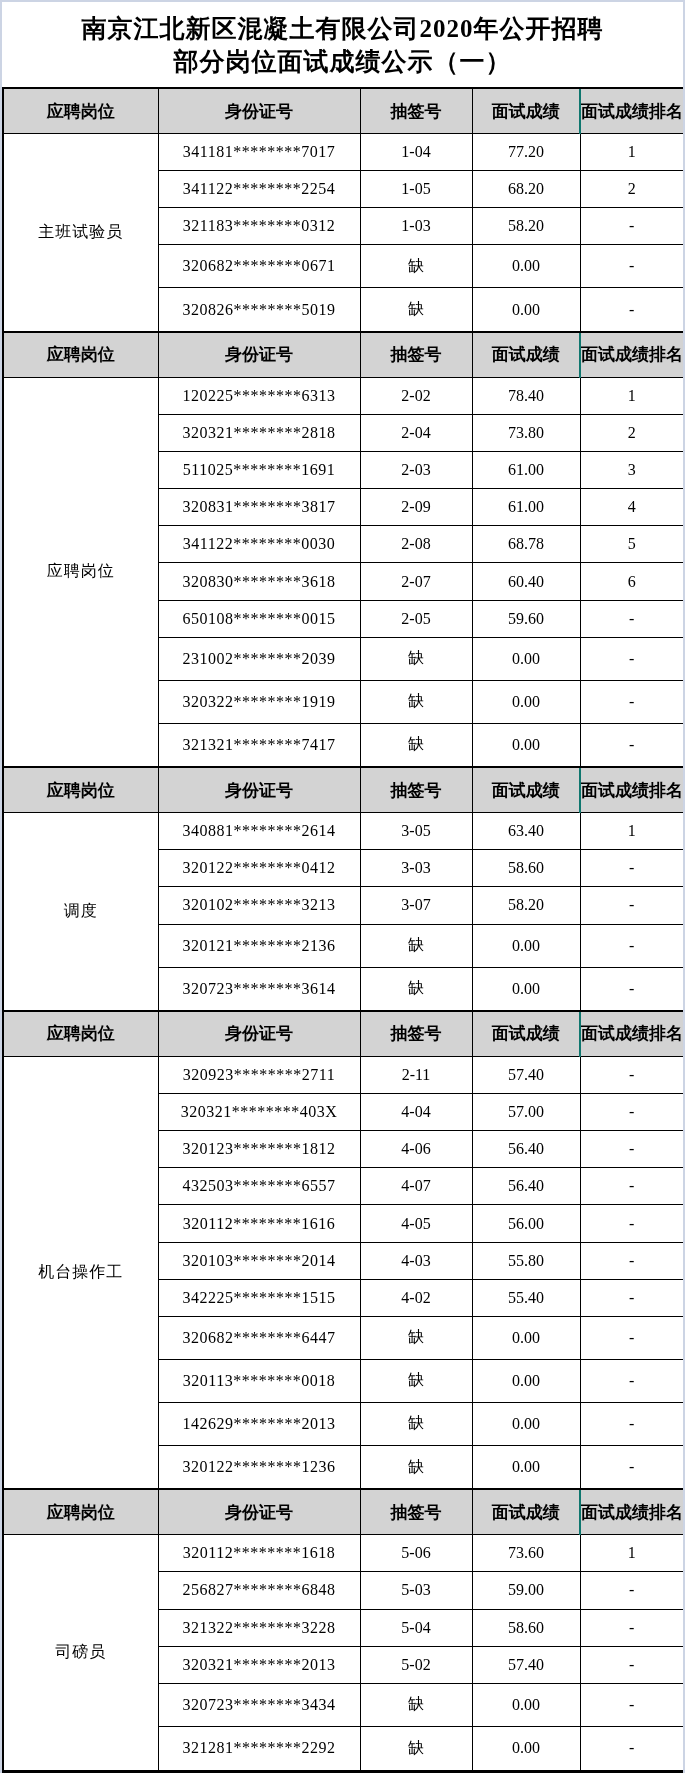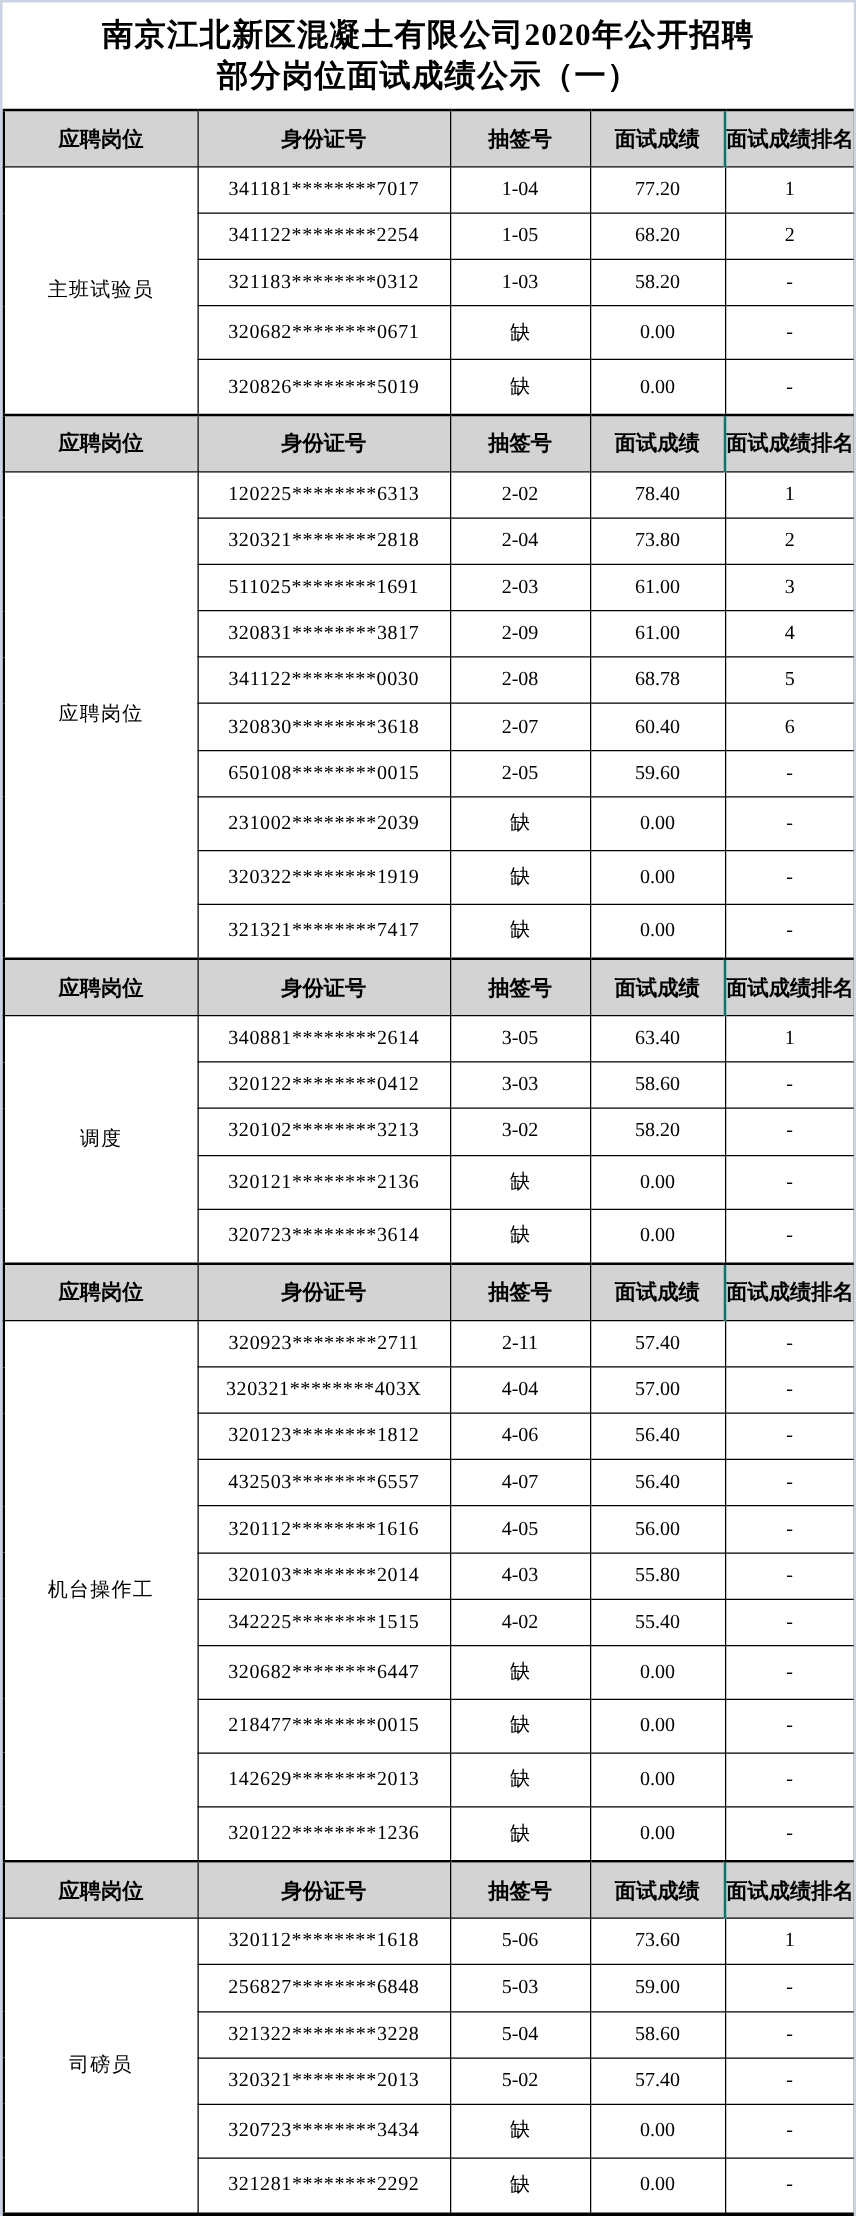--- a/index.html
+++ b/index.html
@@ -197,21 +197,21 @@
           <td class="rank-cell">1</td>
         </tr>
         <tr>
           <td class="id-cell">320122********0412</td>
           <td class="lottery-cell">3-03</td>
           <td class="score-cell">58.60</td>
           <td class="rank-cell">-</td>
         </tr>
         <tr>
           <td class="id-cell">320102********3213</td>
-          <td class="lottery-cell">3-02</td>
+          <td class="lottery-cell">3-07</td>
           <td class="score-cell">58.20</td>
           <td class="rank-cell">-</td>
         </tr>
         <tr>
           <td class="id-cell">320121********2136</td>
           <td class="lottery-cell">缺</td>
           <td class="score-cell">0.00</td>
           <td class="rank-cell">-</td>
         </tr>
         <tr>
@@ -270,21 +270,21 @@
           <td class="score-cell">55.40</td>
           <td class="rank-cell">-</td>
         </tr>
         <tr>
           <td class="id-cell">320682********6447</td>
           <td class="lottery-cell">缺</td>
           <td class="score-cell">0.00</td>
           <td class="rank-cell">-</td>
         </tr>
         <tr>
-          <td class="id-cell">218477********0015</td>
+          <td class="id-cell">320113********0018</td>
           <td class="lottery-cell">缺</td>
           <td class="score-cell">0.00</td>
           <td class="rank-cell">-</td>
         </tr>
         <tr>
           <td class="id-cell">142629********2013</td>
           <td class="lottery-cell">缺</td>
           <td class="score-cell">0.00</td>
           <td class="rank-cell">-</td>
         </tr>

